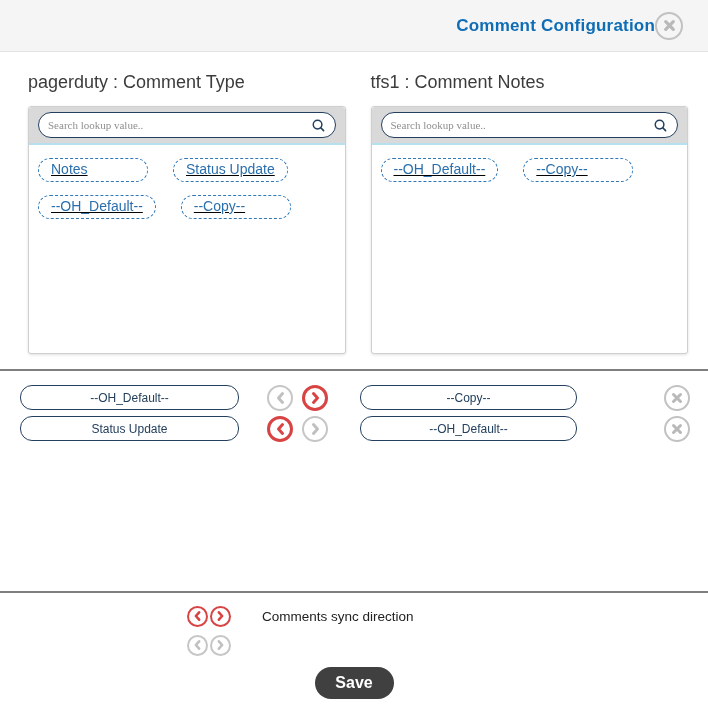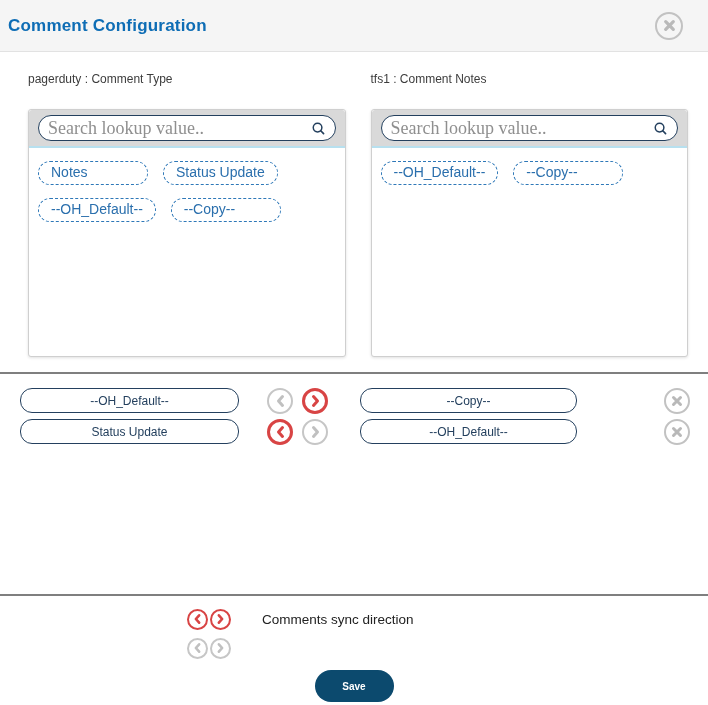--- a/index.html
+++ b/index.html
@@ -1,42 +1,42 @@
 <!DOCTYPE html>
 <html><head>
 <meta charset="utf-8">
 <style>
   * { margin: 0; padding: 0; box-sizing: border-box; }
   html, body { width: 708px; height: 705px; overflow: hidden; background: #fff;
     font-family: "Liberation Sans", sans-serif; }
 
   
   .dlg-header { height: 52px; background: #f5f5f5; border-bottom: 1px solid #e2e2e2;
-    display: flex; align-items: center; justify-content: space-between; padding: 0 25px 0 8px; }
+    display: flex; align-items: center; justify-content: flex-end; padding: 0 25px 0 8px; }
   .dlg-title { color: #0e6db5; font-size: 17px; font-weight: bold; letter-spacing: .2px; }
   .circle-btn { display: inline-flex; align-items: center; justify-content: center;
     background: #fff; border: 2px solid #c2c2c2; border-radius: 50%; color: #b9b9b9; cursor: pointer; }
   .close-btn { width: 28px; height: 28px; background: transparent; }
 
   
   .panels-wrap { padding: 20px 20px 0 28px; display: flex; gap: 25px; }
   .panel-col { flex: 1; min-width: 0; }
-  .panel-label { font-size: 12px; color: #3c3c3c; margin-bottom: 23px; }
+  .panel-label { font-size: 18px; color: #3c3c3c; margin-bottom: 13px; }
   .lookup-panel { height: 248px; background: #fff; border: 1px solid #cfcfcf; border-radius: 3px;
     box-shadow: 0 1px 3px rgba(0,0,0,.12); overflow: hidden; }
   .search-strip { height: 38px; background: #d9d9d9; border-bottom: 2px solid #b7e0ef;
     display: flex; align-items: center; padding: 0 9px; border-radius: 3px 3px 0 0; }
   .search-box { flex: 1; height: 26px; background: #fff; border: 1.5px solid #24405e;
     border-radius: 13px; display: flex; align-items: center; padding: 0 9px; }
   .search-box input { flex: 1; border: none; outline: none; background: transparent;
-    font-family: "Liberation Serif", serif; font-size: 18px; color: #555; }
+    font-family: "Liberation Serif", serif; font-size: 11px; color: #555; }
   .search-box input::placeholder { color: #8f8f8f; }
   .search-icon { display: inline-flex; margin-left: 6px; }
-  .chips-area { padding: 13px 9px; display: flex; flex-wrap: wrap; gap: 13px 15px;
-    align-content: flex-start; }
+  .chips-area { padding: 13px 9px; display: flex; flex-wrap: wrap; gap: 13px 25px;
+    align-content: flex-start; text-decoration: underline; }
   .chip { min-width: 110px; height: 24px; line-height: 21px; background: #fff;
     border: 1.5px dashed #2e78b8; border-radius: 12px; padding: 0 12px;
     font-size: 14px; color: #2a6fad; cursor: pointer; white-space: nowrap; }
 
   
   .section-divider { height: 2px; background: #7f7f7f; width: 100%; }
   .gap-15 { height: 15px; }
 
   
   .mapping-section { height: 220px; padding-top: 14px; }
@@ -57,22 +57,22 @@
   .option-row { display: flex; align-items: center; padding-left: 187px;
     height: 22px; margin-bottom: 7px; }
   .option-arrows { display: flex; gap: 2px; }
   .opt-arrow { width: 21px; height: 21px; border-radius: 50%; background: #fff;
     display: inline-flex; align-items: center; justify-content: center; cursor: pointer; }
   .opt-arrow.red  { border: 2px solid #d84444; color: #d84444; }
   .opt-arrow.grey { border: 2px solid #c6c6c6; color: #c0c0c0; }
   .option-label { margin-left: 31px; font-size: 13.5px; color: #222; }
 
   .save-wrap { text-align: center; margin-top: 11px; }
-  .save-btn { width: 79px; height: 32px; background: #0c4a6e; color: #fff;
-    border: none; border-radius: 16px; font-size: 10px; font-weight: bold;
+  .save-btn { width: 79px; height: 32px; background: #404040; color: #fff;
+    border: none; border-radius: 16px; font-size: 16px; font-weight: bold;
     font-family: "Liberation Sans", sans-serif; cursor: pointer; }
 </style>
 </head>
 <body>
 
 <div class="dlg-header">
   <span class="dlg-title">Comment Configuration</span>
   <span class="circle-btn close-btn">
     <span style="display:inline-flex;">
       <svg width="13" height="13" viewBox="0 0 12 12">

